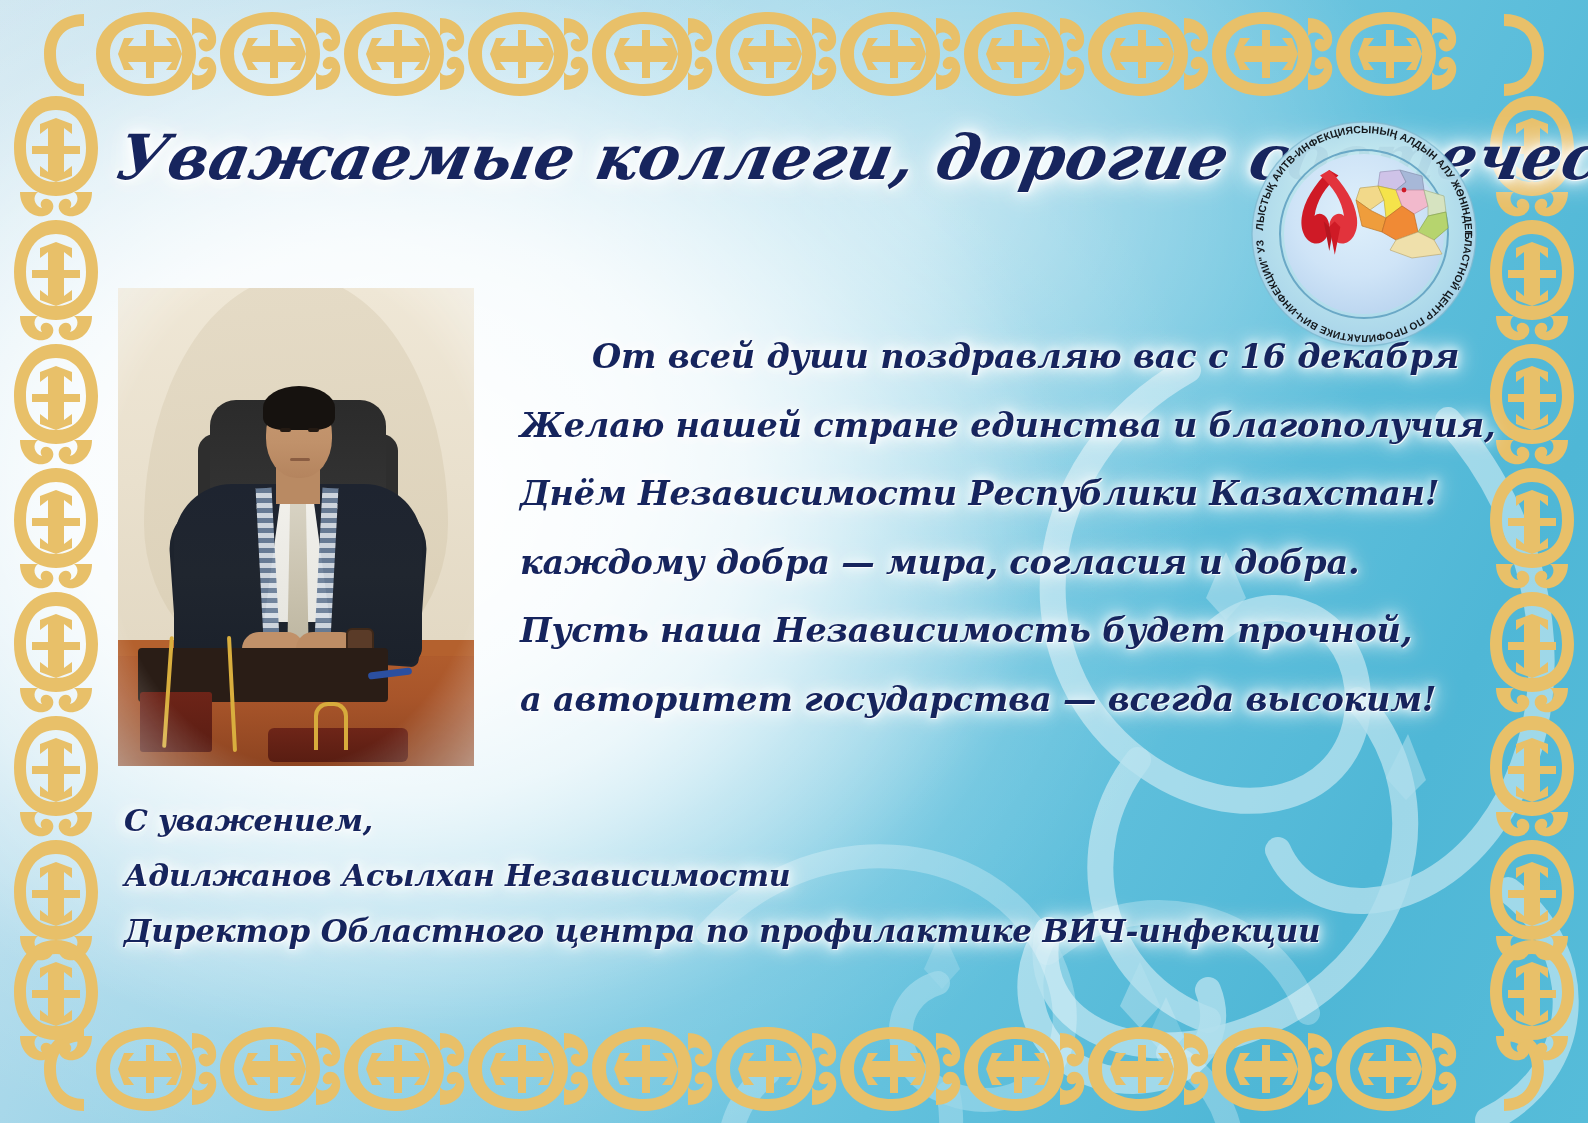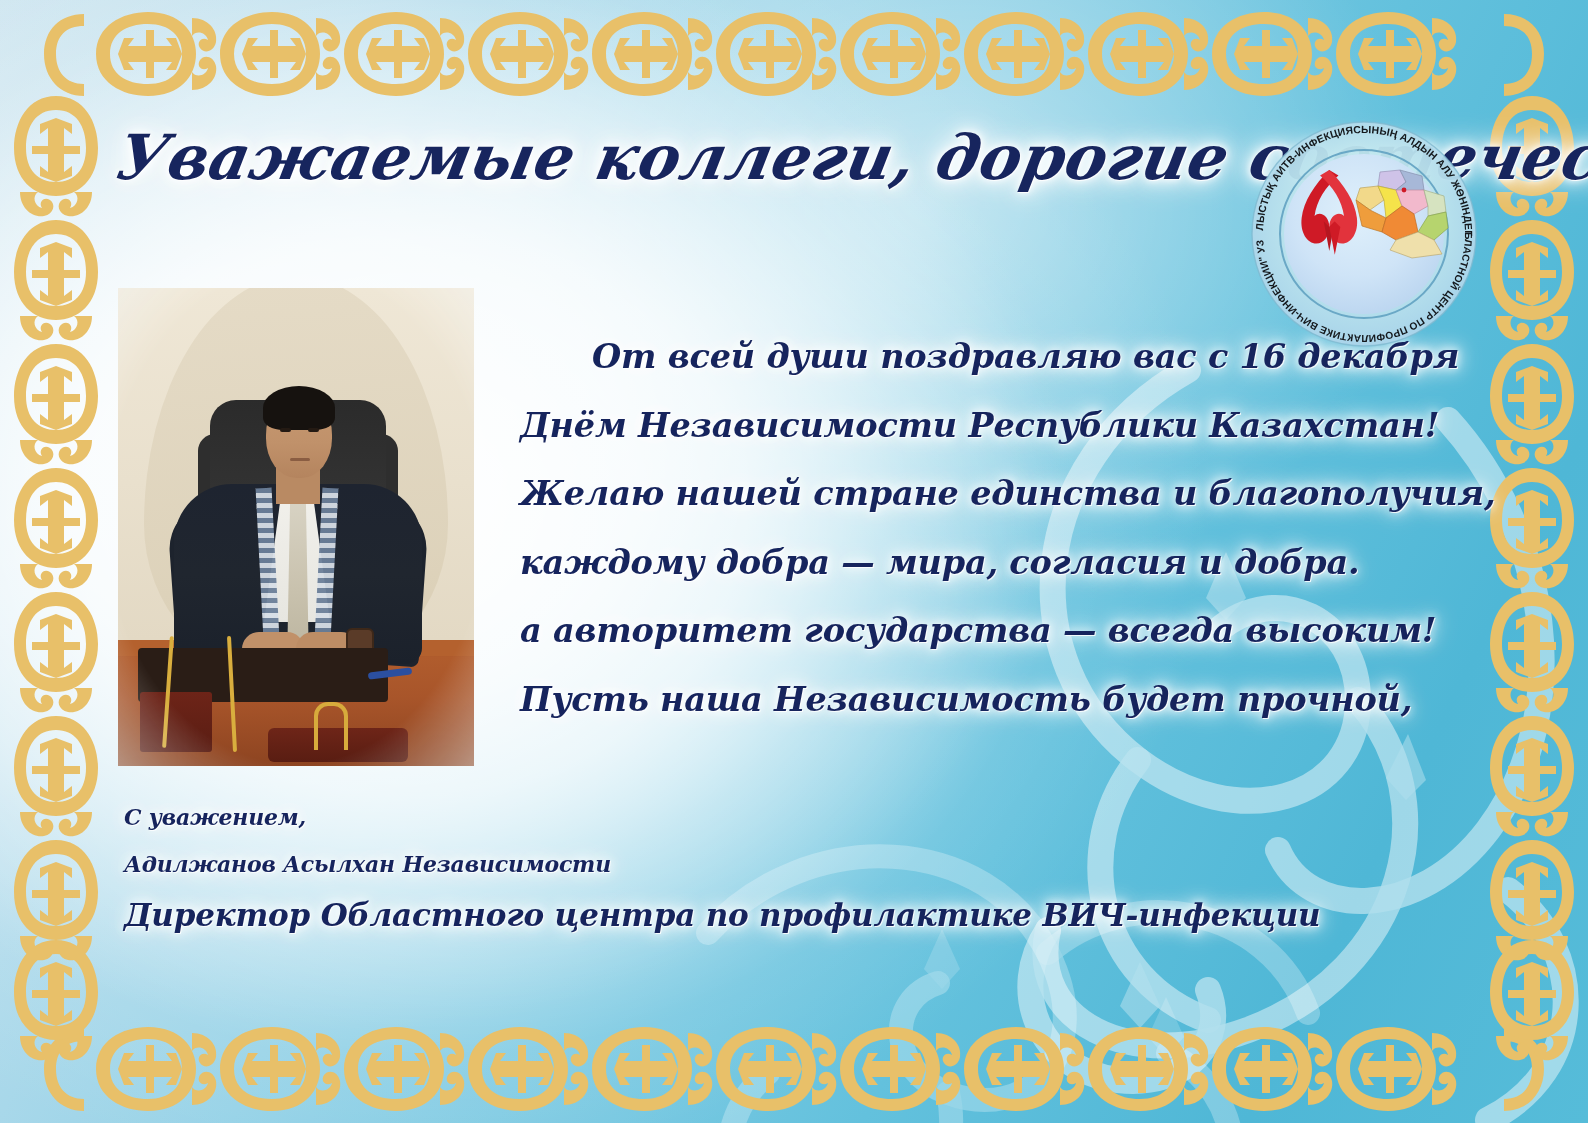--- a/index.html
+++ b/index.html
@@ -104,21 +104,21 @@
     text-shadow:0 0 10px #fff,0 0 18px #fff,0 0 26px rgba(255,255,255,.95),1px 1px 0 rgba(255,255,255,.85);
   }
   #body-text .ln.indent{padding-left:72px;}
   #body-text .ln:last-child{margin-bottom:0;}
 
   
   #signature{position:absolute;left:124px;top:806px;width:1180px;}
   #signature .sl{
     font-family:"DejaVu Serif", serif;
     font-style:italic;font-weight:700;
-    font-size:22px;line-height:1.0;letter-spacing:-.2px;
+    font-size:30px;line-height:1.0;letter-spacing:-.2px;
     color:#16245d;white-space:nowrap;margin-bottom:25px;
     text-shadow:0 0 10px #fff,0 0 18px #fff,0 0 24px rgba(255,255,255,.9),1px 1px 0 rgba(255,255,255,.85);
   }
   #signature .sl:last-child{margin-bottom:0;}
   #signature .sl.big{font-size:31px;}
 
   
   #logo{position:absolute;left:1238px;top:108px;width:252px;height:252px;}
   #logo svg{display:block;}
 </style>
@@ -263,25 +263,25 @@
       <div class="ph" id="ph-pen1"></div>
       <div class="ph" id="ph-pen2"></div>
       <div class="ph" id="ph-tray"></div>
       <div class="ph" id="ph-clip"></div>
       <div class="ph" id="ph-bluepen"></div>
     </div>
   </div>
 
   <div id="body-text">
     <div class="ln indent">От всей души поздравляю вас с 16 декабря</div>
+    <div class="ln">Желаю нашей стране единства и благополучия,</div>
     <div class="ln">Днём Независимости Республики Казахстан!</div>
-    <div class="ln">Желаю нашей стране единства и благополучия,</div>
     <div class="ln">каждому добра — мира, согласия и добра.</div>
+    <div class="ln">Пусть наша Независимость будет прочной,</div>
     <div class="ln">а авторитет государства — всегда высоким!</div>
-    <div class="ln">Пусть наша Независимость будет прочной,</div>
   </div>
 
   <div id="signature">
     <div class="sl">С уважением,</div>
     <div class="sl">Адилжанов Асылхан Независимости</div>
     <div class="sl big">Директор Областного центра по профилактике ВИЧ-инфекции</div>
   </div>
 
   <div id="logo">
     <svg viewBox="0 0 252 252" width="252" height="252" aria-hidden="true">

